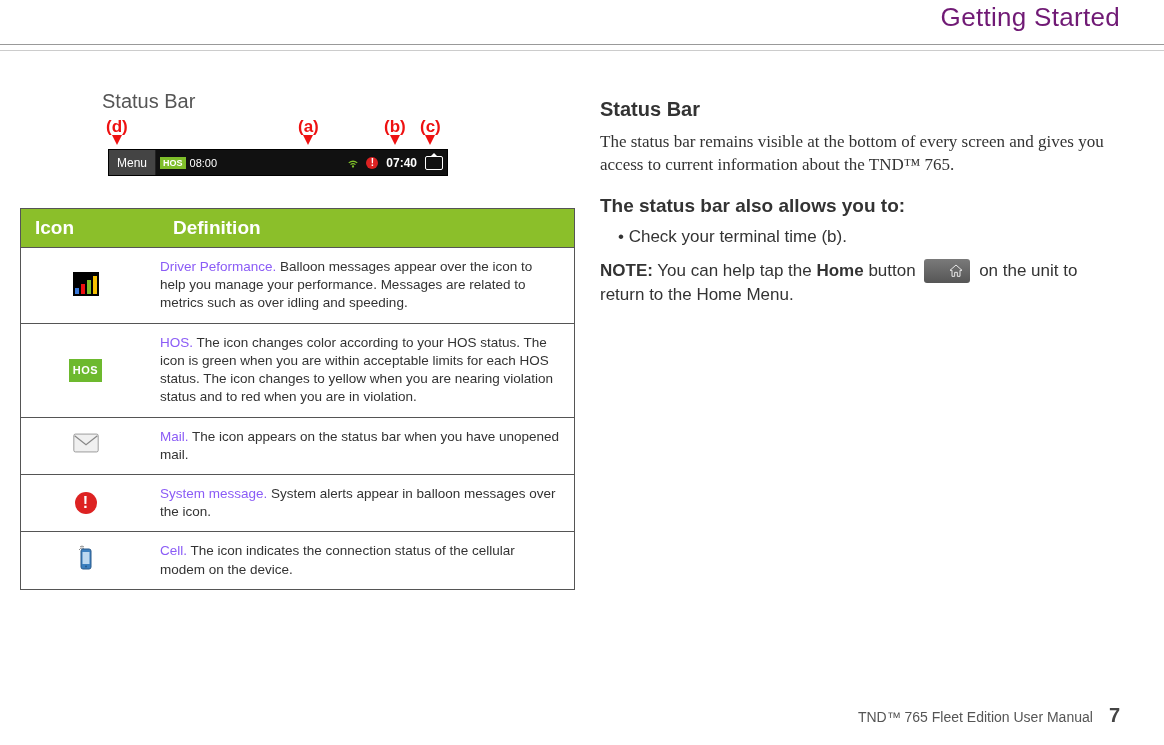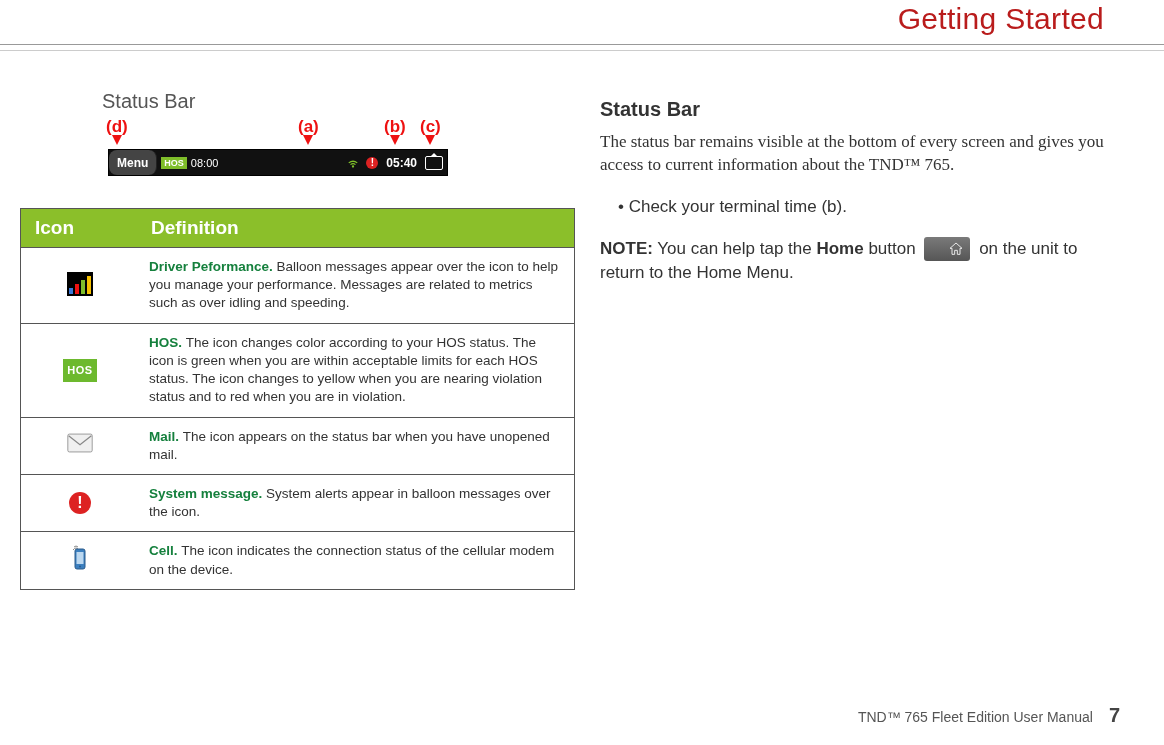--- a/index.html
+++ b/index.html
@@ -14,23 +14,23 @@
   .page {
     position: relative;
     width: 1164px;
     height: 745px;
     box-sizing: border-box;
   }
   
   .header-title {
     position: absolute;
     top: 2px;
-    right: 60px;
-    font-size: 30px;
-    color: #b91c1c;
+    right: 44px;
+    font-size: 26px;
+    color: #701a75;
     letter-spacing: 0.3px;
   }
   .header-rule-1 {
     position: absolute;
     left: 0;
     right: 0;
     top: 44px;
     height: 1px;
     background: #999;
   }
@@ -92,22 +92,21 @@
     font-size: 12px;
     box-sizing: border-box;
   }
   .fig-menu {
     background: #444;
     height: 100%;
     display: flex;
     align-items: center;
     padding: 0 8px;
     border-right: 1px solid #222;
-    font-weight: 700;
-    border-radius: 8px;
+    font-weight: 400;
   }
   .fig-hos {
     background: #7fbe2a;
     font-size: 9px;
     padding: 1px 3px;
     margin: 0 4px;
     font-weight: 700;
   }
   .fig-time-small { color: #fff; font-size: 11px; }
   .fig-spacer { flex: 1; }
@@ -157,39 +156,39 @@
     border: 1px solid #555;
     border-collapse: collapse;
     font-size: 14px;
   }
   .icon-table thead th {
     background: #8bbf2a;
     color: #fff;
     text-align: left;
     font-size: 19px;
     font-weight: 700;
-    padding: 8px 12px;
+    padding: 8px 23px;
     border: none;
   }
   .icon-table thead th.col-icon { width: 92px; padding-left: 14px; }
   .icon-table tbody td {
     border-top: 1px solid #555;
     padding: 10px 14px 10px 10px;
     vertical-align: middle;
     color: #333;
     font-size: 13.5px;
     line-height: 1.35;
   }
   .icon-table td.cell-icon {
     width: 72px;
     text-align: center;
     vertical-align: middle;
     padding: 8px 4px;
   }
-  .def-title { font-weight: 700; color: #15803d; }
+  .def-title { font-weight: 400; color: #8b5cf6; }
 
   
   .ico {
     display: inline-block;
     width: 30px; height: 24px;
   }
   .ico-perf {
     display: inline-flex;
     gap: 2px;
     align-items: flex-end;
@@ -253,21 +252,21 @@
     margin: 16px 0 10px 0;
     font-weight: 700;
   }
   .right-col ul {
     list-style: none;
     padding: 0;
     margin: 0 0 12px 18px;
   }
   .right-col li {
     font-size: 17px;
-    margin: 20px 0;
+    margin: 10px 0;
     font-family: "Myriad Pro Condensed", "Arial Narrow", Arial, sans-serif;
   }
   .right-col li::before {
     content: "• ";
   }
   .note-line {
     font-size: 17px;
     font-family: "Myriad Pro Condensed", "Arial Narrow", Arial, sans-serif;
     line-height: 1.4;
   }
@@ -338,21 +337,21 @@
       <div class="fig-menu">Menu</div>
       <span class="fig-hos">HOS</span>
       <span class="fig-time-small">08:00</span>
       <span class="fig-spacer"></span>
       <span class="fig-icon fig-comm">
         <svg viewBox="0 0 24 24">
             <path d="M12 20a2 2 0 100-4 2 2 0 000 4zm-5-6a8 8 0 0110 0l-1.5 1.5a6 6 0 00-7 0zM4 11a13 13 0 0116 0l-1.5 1.5a11 11 0 00-13 0z" fill="#7fbe2a"></path>
           </svg>
       </span>
       <span class="fig-warn">!</span>
-      <span class="fig-clock">05:40</span>
+      <span class="fig-clock">07:40</span>
       <span class="fig-kbd"></span>
     </div>
 
     <table class="icon-table">
       <thead>
         <tr>
           <th class="col-icon">Icon</th>
           <th>Definition</th>
         </tr>
       </thead>
@@ -414,20 +413,21 @@
             <span class="def-title">Cell. </span><span>The icon indicates the connection status of the cellular modem on the device.</span>
           </td>
         </tr>
       </tbody>
     </table>
   </div>
 
   <div class="right-col">
     <h2>Status Bar</h2>
     <p>The status bar remains visible at the bottom of every screen and gives you access to current information about the TND™ 765.</p>
+    <h3>The status bar also allows you to:</h3>
     <ul>
       <li>Check your terminal time (b).</li>
     </ul>
     <div class="note-line">
       <b>NOTE:</b><span> You can help tap the </span><b>Home</b><span> button </span>
       <span class="home-btn">
         <svg viewBox="0 0 24 24">
             <path d="M3 11l9-8 9 8h-3v9h-4v-6h-4v6H6v-9z" fill="none" stroke="#e9e9e9" stroke-width="1.5"></path>
           </svg>
       </span>

